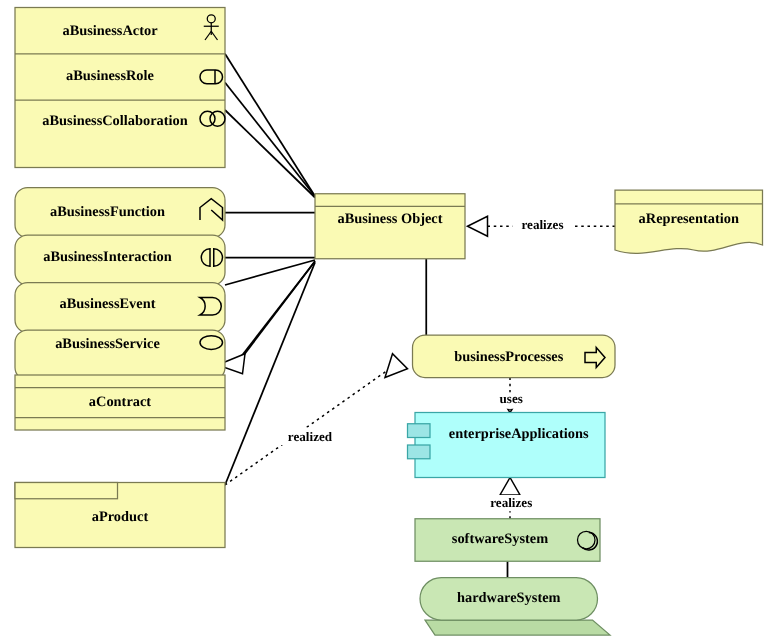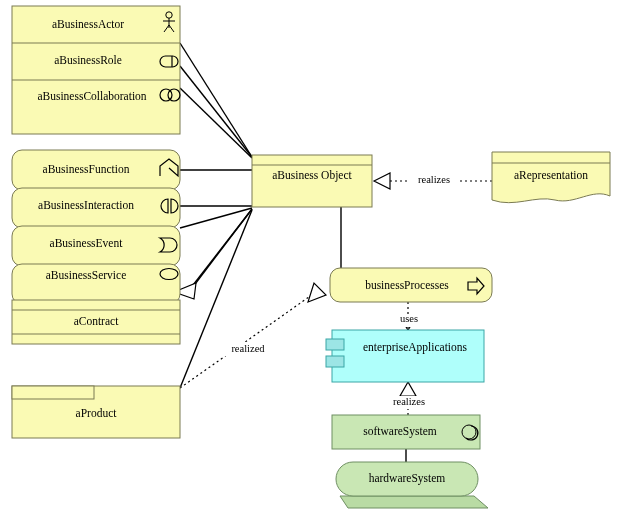--- a/index.html
+++ b/index.html
@@ -11,20 +11,21 @@
     width: 620px;
     height: 513px;
     font-family: "Liberation Serif", "DejaVu Serif", serif;
     overflow: hidden;
   }
   #diagram-root {
     position: relative;
     width: 620px;
     height: 513px;
     background: #ffffff;
+    font-weight: bold;
   }
   svg.layer {
     position: absolute;
     left: 0;
     top: 0;
     width: 620px;
     height: 513px;
   }
   .node-label {
     font-family: "Liberation Serif", "DejaVu Serif", serif;

